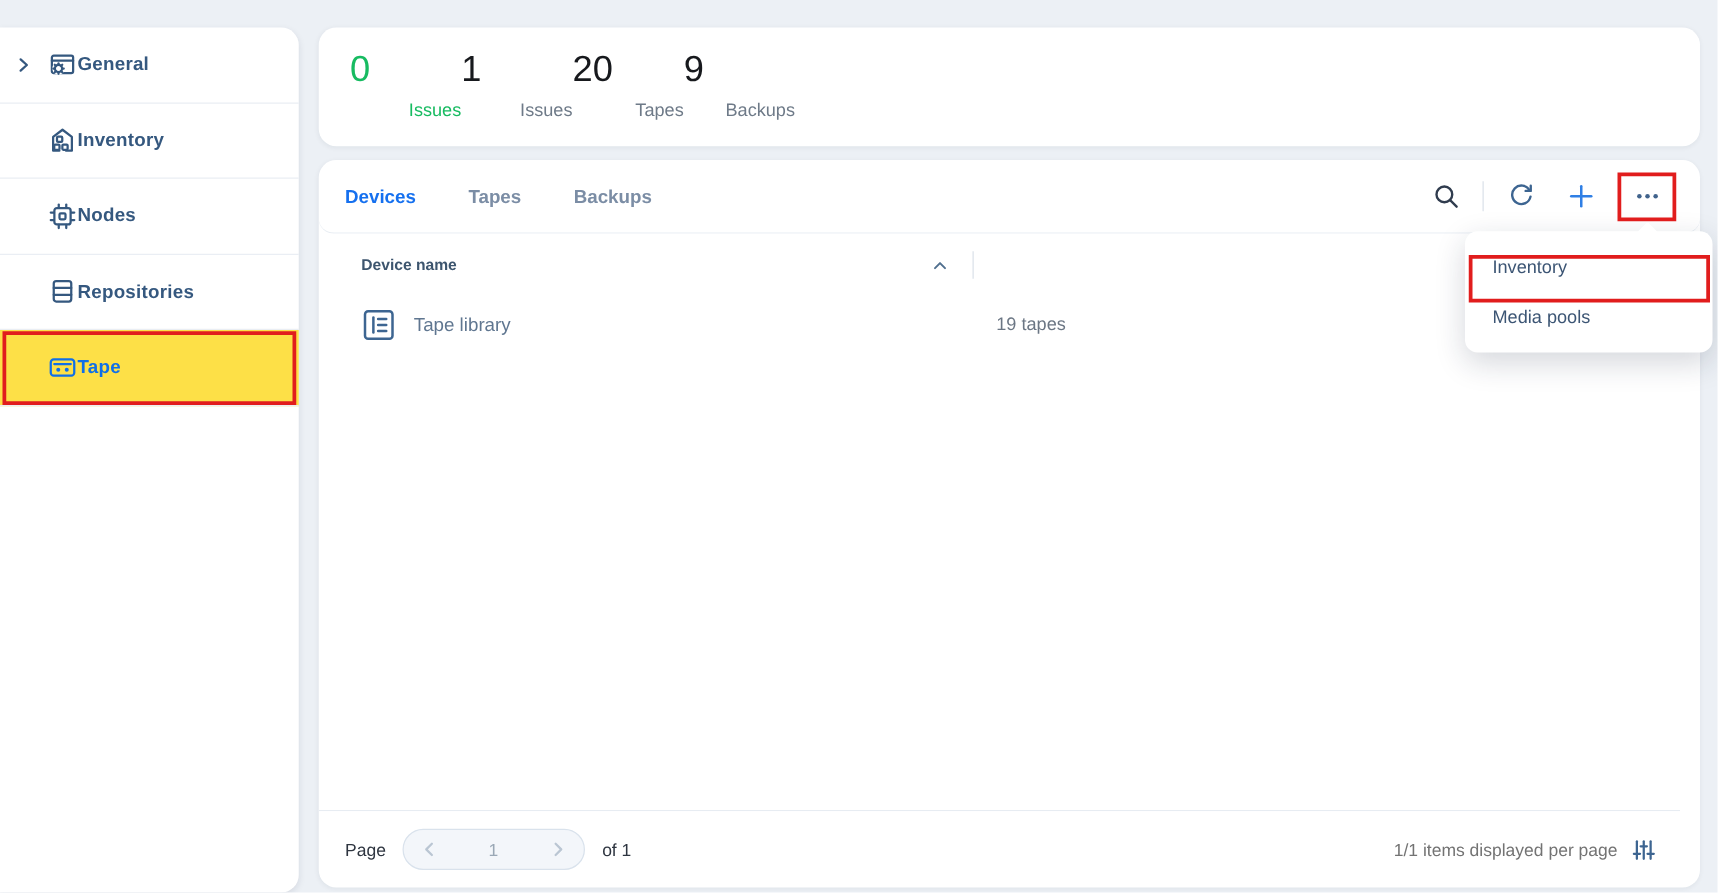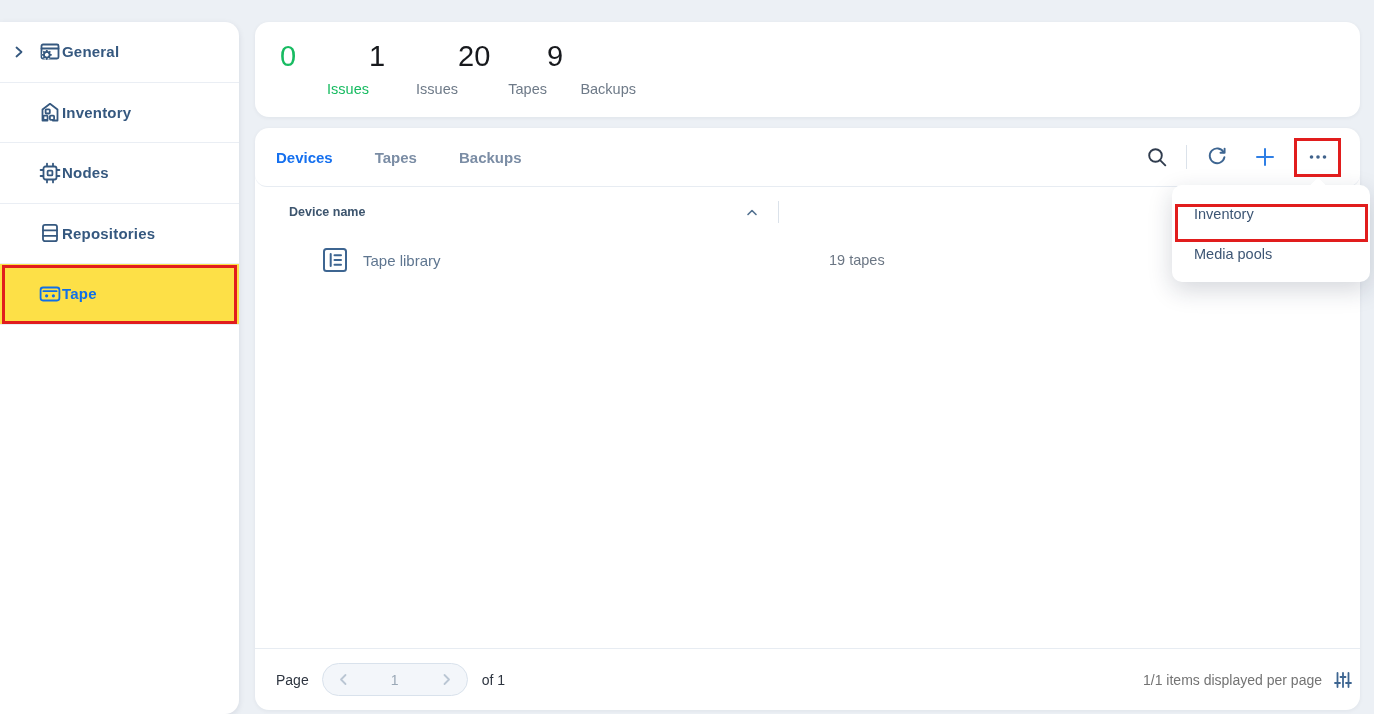--- a/index.html
+++ b/index.html
@@ -61,30 +61,30 @@
   .toolbar .refresh-btn { width:24px; height:24px; margin-right:24px; color:#3d6591; }
   .toolbar .add-btn { width:24px; height:24px; margin-right:20px; color:#2f7fe5; }
   .more-btn { position:relative; width:41px; height:33px; color:#41638c; }
   .annotation.more { inset:-3px; }
 
   
   .thead, .trow { display:grid; grid-template-columns:470px 38px auto; align-items:center; padding:0 34px; }
   .thead { height:50px; color:#3d556e; font-weight:bold; font-size:12.5px; }
   .thead .c1 { display:flex; justify-content:space-between; align-items:center; }
   .thead .col-div { width:1px; height:22px; background:#dbe2ea; justify-self:center; }
-  .trow { height:46px; font-size:15px; color:#5f7690; cursor:pointer;margin-left:32px; }
+  .trow { height:46px; font-size:15px; color:#5f7690; cursor:pointer; }
   .trow .c1 { display:flex; align-items:center; gap:15px; padding-left:1px; }
   .trow .details { font-size:14.5px; color:#6b7684; }
   .row-icon { color:#3d6591; display:flex; }
 
   
   .panel-footer {
-    position:absolute; left:0; right:0; bottom:0; height:62px;
+    position:absolute; left:0; right:16px; bottom:0; height:62px;
     border-top:1px solid #e7ecf2; display:flex; align-items:center;
-    padding:0 8px 0 21px; font-size:14px; color:#2e3540;
+    padding:0 20px 0 21px; font-size:14px; color:#2e3540;
     border-radius:0 0 14px 14px;
   }
   .pager {
     margin-left:13px; width:146px; height:33px; border:1px solid #d9e2ec;
     background:#f3f6fa; border-radius:17px;
     display:flex; align-items:center; justify-content:space-between; padding:0 13px;
   }
   .pager .pg-btn { color:#bac6d3; display:flex; cursor:pointer; }
   .pager .pg-num { color:#9aa8b6; font-size:14px; cursor:text; }
   .of-label { margin-left:14px; }

